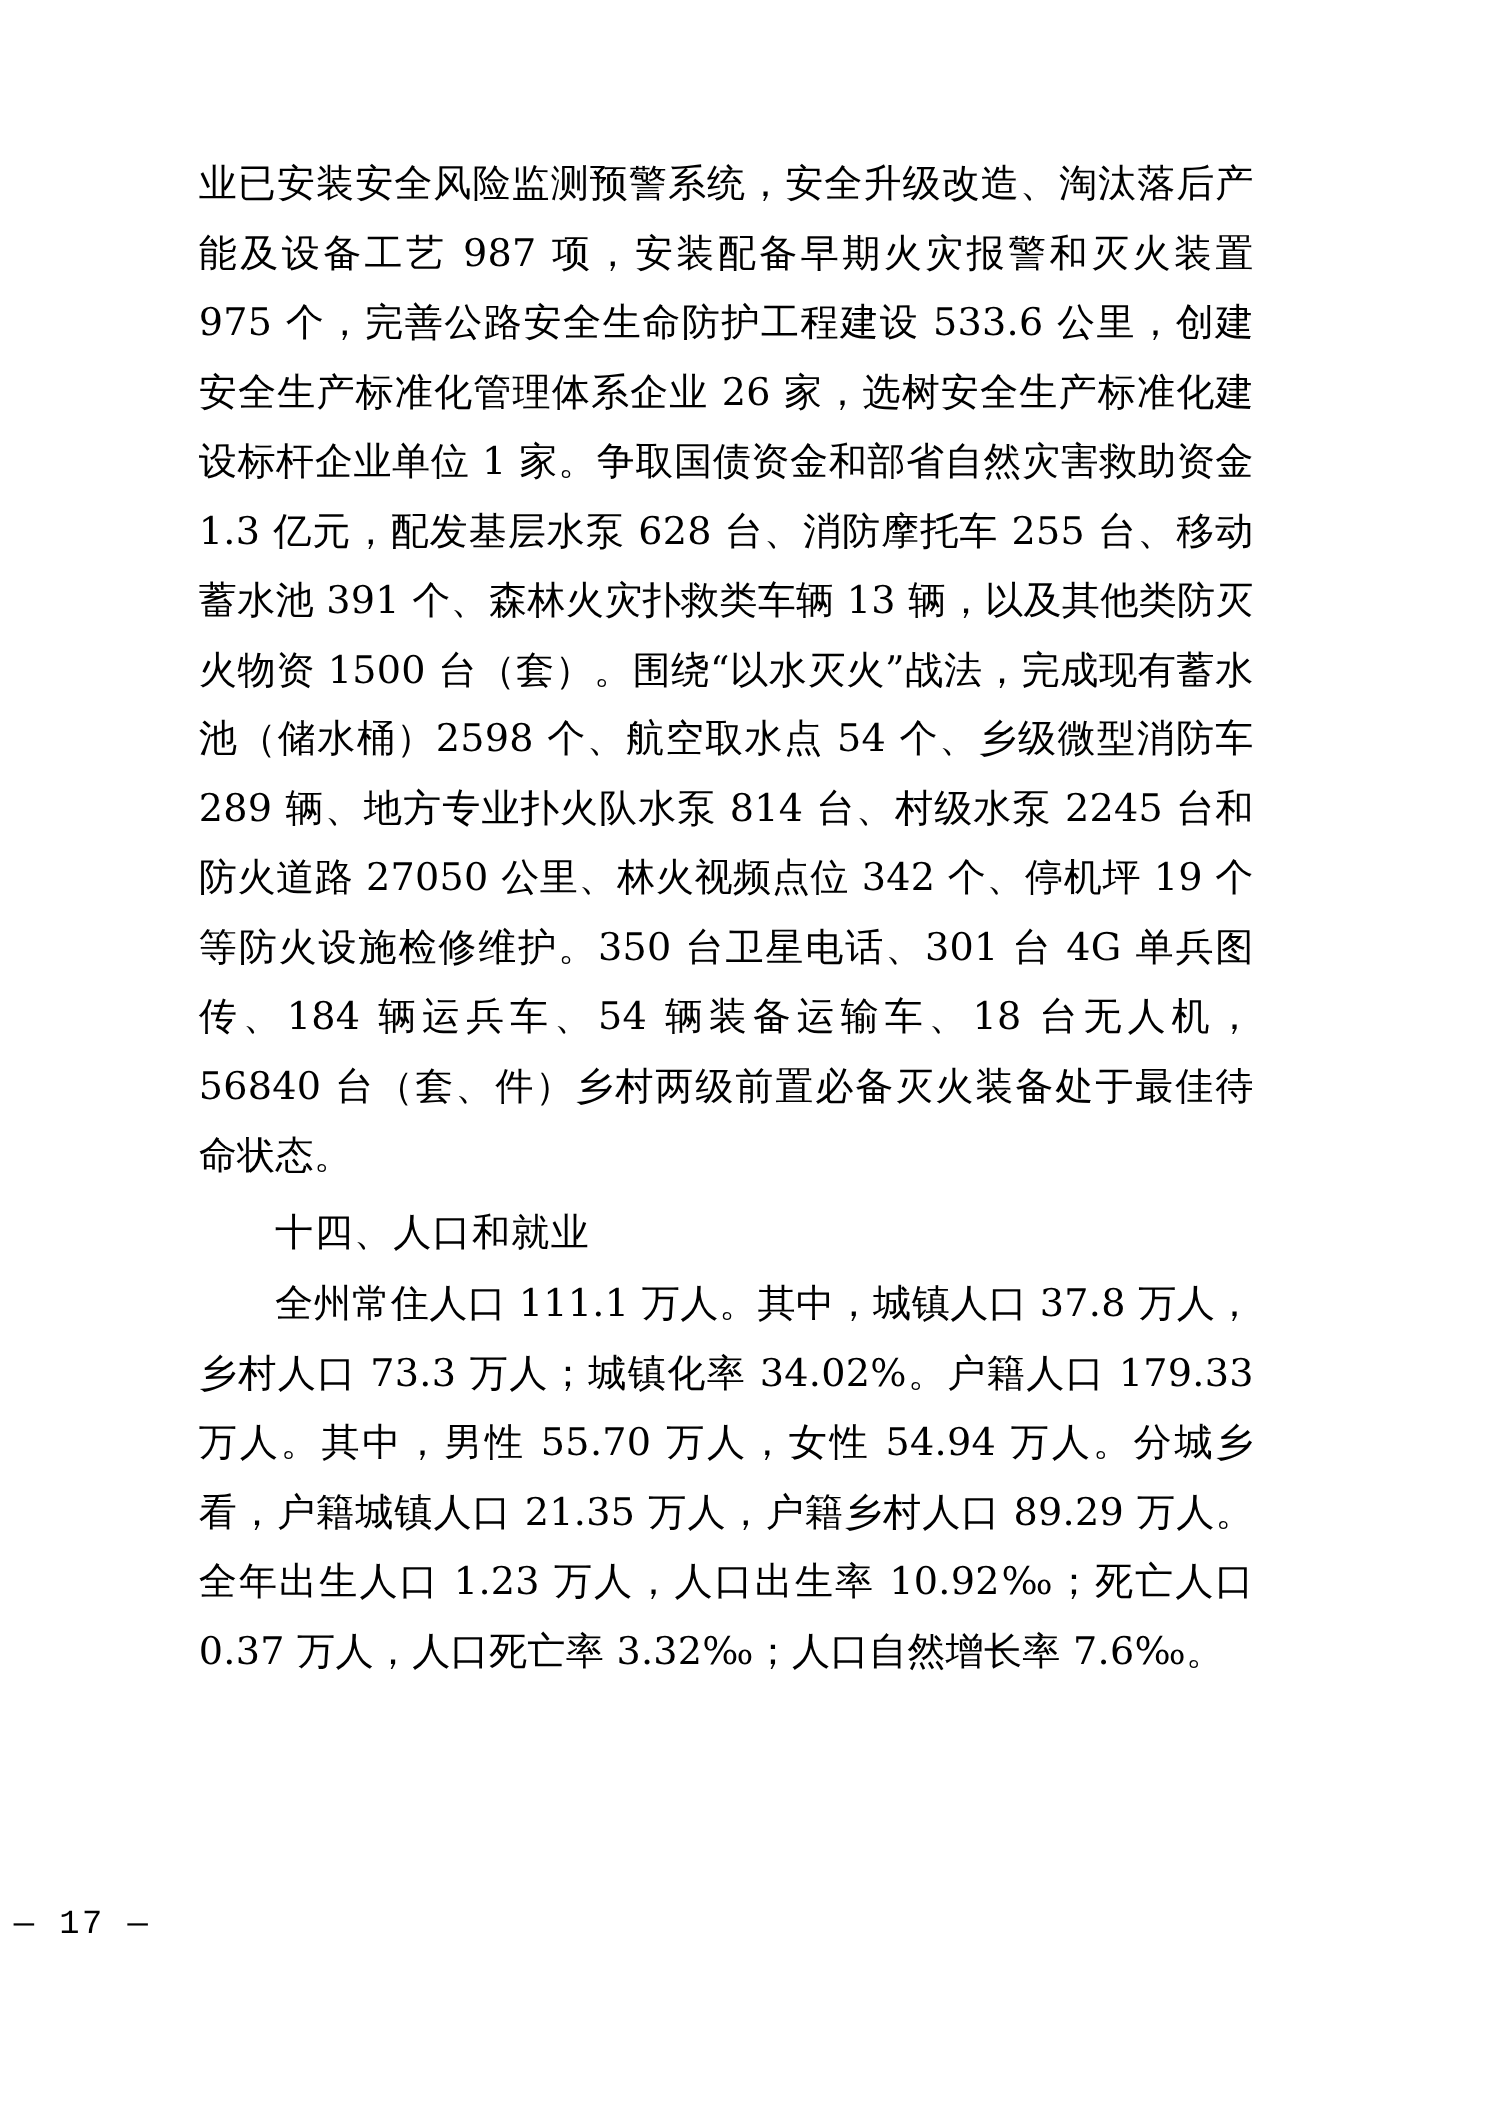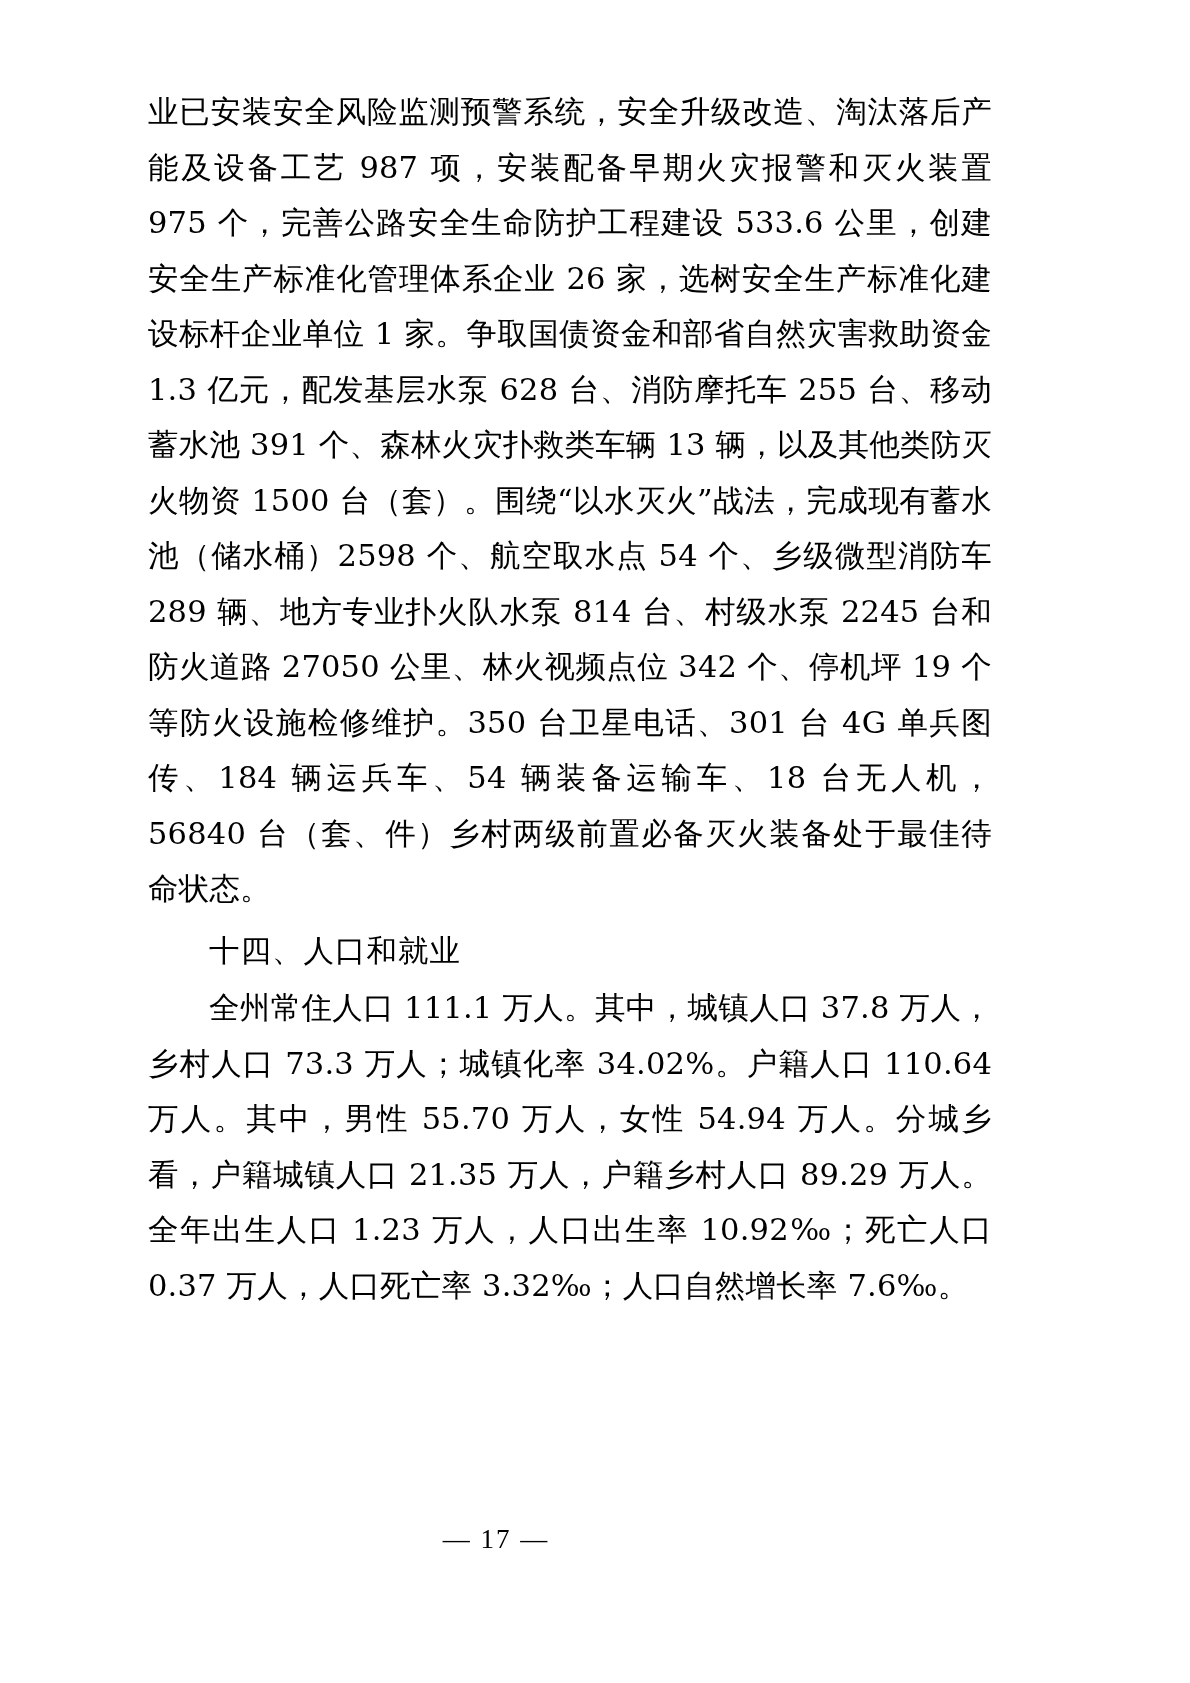--- a/index.html
+++ b/index.html
@@ -10,26 +10,26 @@
   body {
     width: 1190px;
     height: 1683px;
     font-family: "DejaVu Serif", "Liberation Serif", serif;
     color: #000000;
     position: relative;
     overflow: hidden;
   }
   .page {
     position: absolute;
-    left: 0;
+    left: 11px;
     top: 0;
     width: 1140px;
     height: 1683px;
     box-sizing: border-box;
-    padding: 84px 148px 0 148px;
+    padding: 120px 148px 0 148px;
   }
   .body-text {
     font-size: 30.5px;
     line-height: 55.5px;
     text-align: justify;
     text-justify: inter-ideograph;
     letter-spacing: 0.2px;
     margin: 0;
   }
   .para {
@@ -45,32 +45,32 @@
     line-height: 55.5px;
     text-indent: 61px;
     margin: 6px 0 2px 0;
     letter-spacing: 1px;
   }
   .page-number {
     position: absolute;
     left: 0;
     right: 148px;
     bottom: 128px;
-    text-align: center;
+    text-align: left;
     font-size: 27px;
-    font-family: Liberation Serif, serif;
+    font-family: Liberation Mono, monospace;
     letter-spacing: 2px;
   }
 </style>
 </head>
 <body>
 
 <div class="page">
 
   <p class="body-text para">业已安装安全风险监测预警系统，安全升级改造、淘汰落后产能及设备工艺 987 项，安装配备早期火灾报警和灭火装置 975 个，完善公路安全生命防护工程建设 533.6 公里，创建安全生产标准化管理体系企业 26 家，选树安全生产标准化建设标杆企业单位 1 家。争取国债资金和部省自然灾害救助资金 1.3 亿元，配发基层水泵 628 台、消防摩托车 255 台、移动蓄水池 391 个、森林火灾扑救类车辆 13 辆，以及其他类防灭火物资 1500 台（套）。围绕“以水灭火”战法，完成现有蓄水池（储水桶）2598 个、航空取水点 54 个、乡级微型消防车 289 辆、地方专业扑火队水泵 814 台、村级水泵 2245 台和防火道路 27050 公里、林火视频点位 342 个、停机坪 19 个等防火设施检修维护。350 台卫星电话、301 台 4G 单兵图传、184 辆运兵车、54 辆装备运输车、18 台无人机，56840 台（套、件）乡村两级前置必备灭火装备处于最佳待命状态。</p>
 
   <h2 class="section-heading">十四、人口和就业</h2>
 
-  <p class="body-text para para-indent">全州常住人口 111.1 万人。其中，城镇人口 37.8 万人，乡村人口 73.3 万人；城镇化率 34.02%。户籍人口 110.64 万人。其中，男性 55.70 万人，女性 54.94 万人。分城乡看，户籍城镇人口 21.35 万人，户籍乡村人口 89.29 万人。全年出生人口 1.23 万人，人口出生率 10.92‰；死亡人口 0.37 万人，人口死亡率 3.32‰；人口自然增长率 7.6‰。</p>
+  <p class="body-text para para-indent">全州常住人口 111.1 万人。其中，城镇人口 37.8 万人，乡村人口 73.3 万人；城镇化率 34.02%。户籍人口 179.33 万人。其中，男性 55.70 万人，女性 54.94 万人。分城乡看，户籍城镇人口 21.35 万人，户籍乡村人口 89.29 万人。全年出生人口 1.23 万人，人口出生率 10.92‰；死亡人口 0.37 万人，人口死亡率 3.32‰；人口自然增长率 7.6‰。</p>
 
   <div class="page-number">— 17 —</div>
 
 </div>
 
 </body></html>

